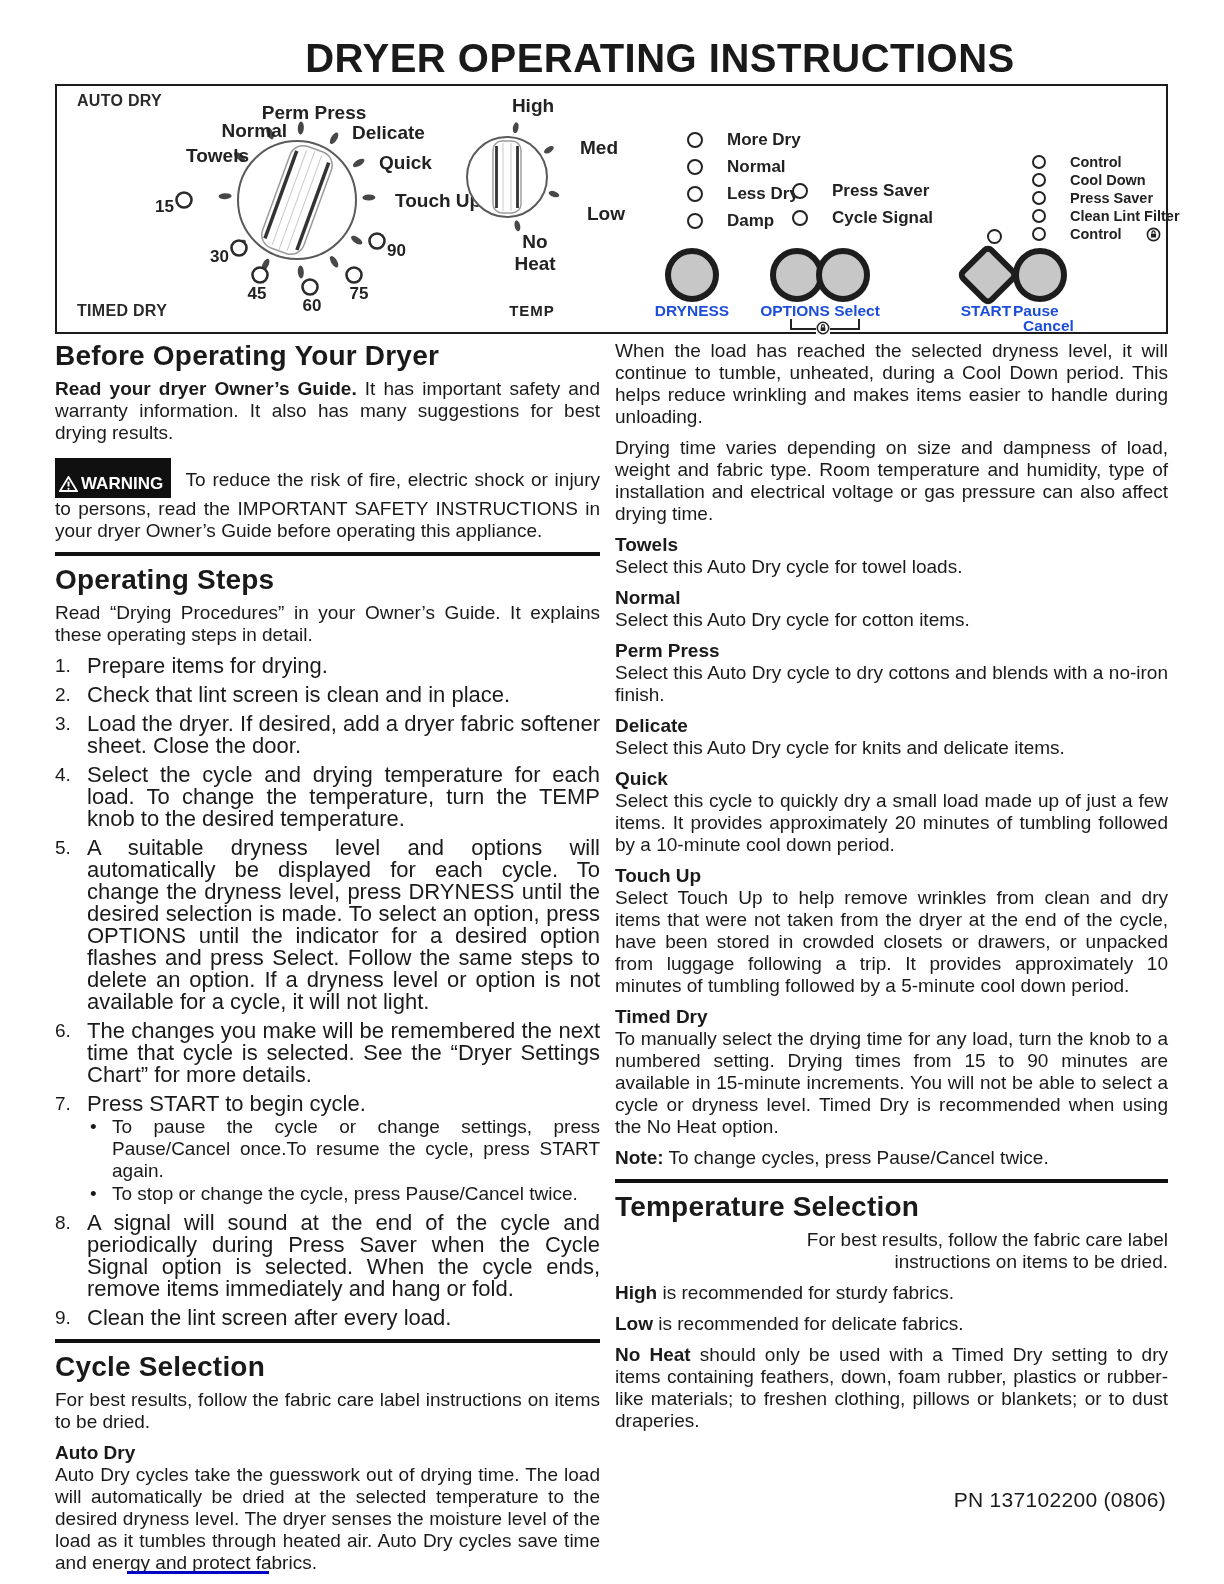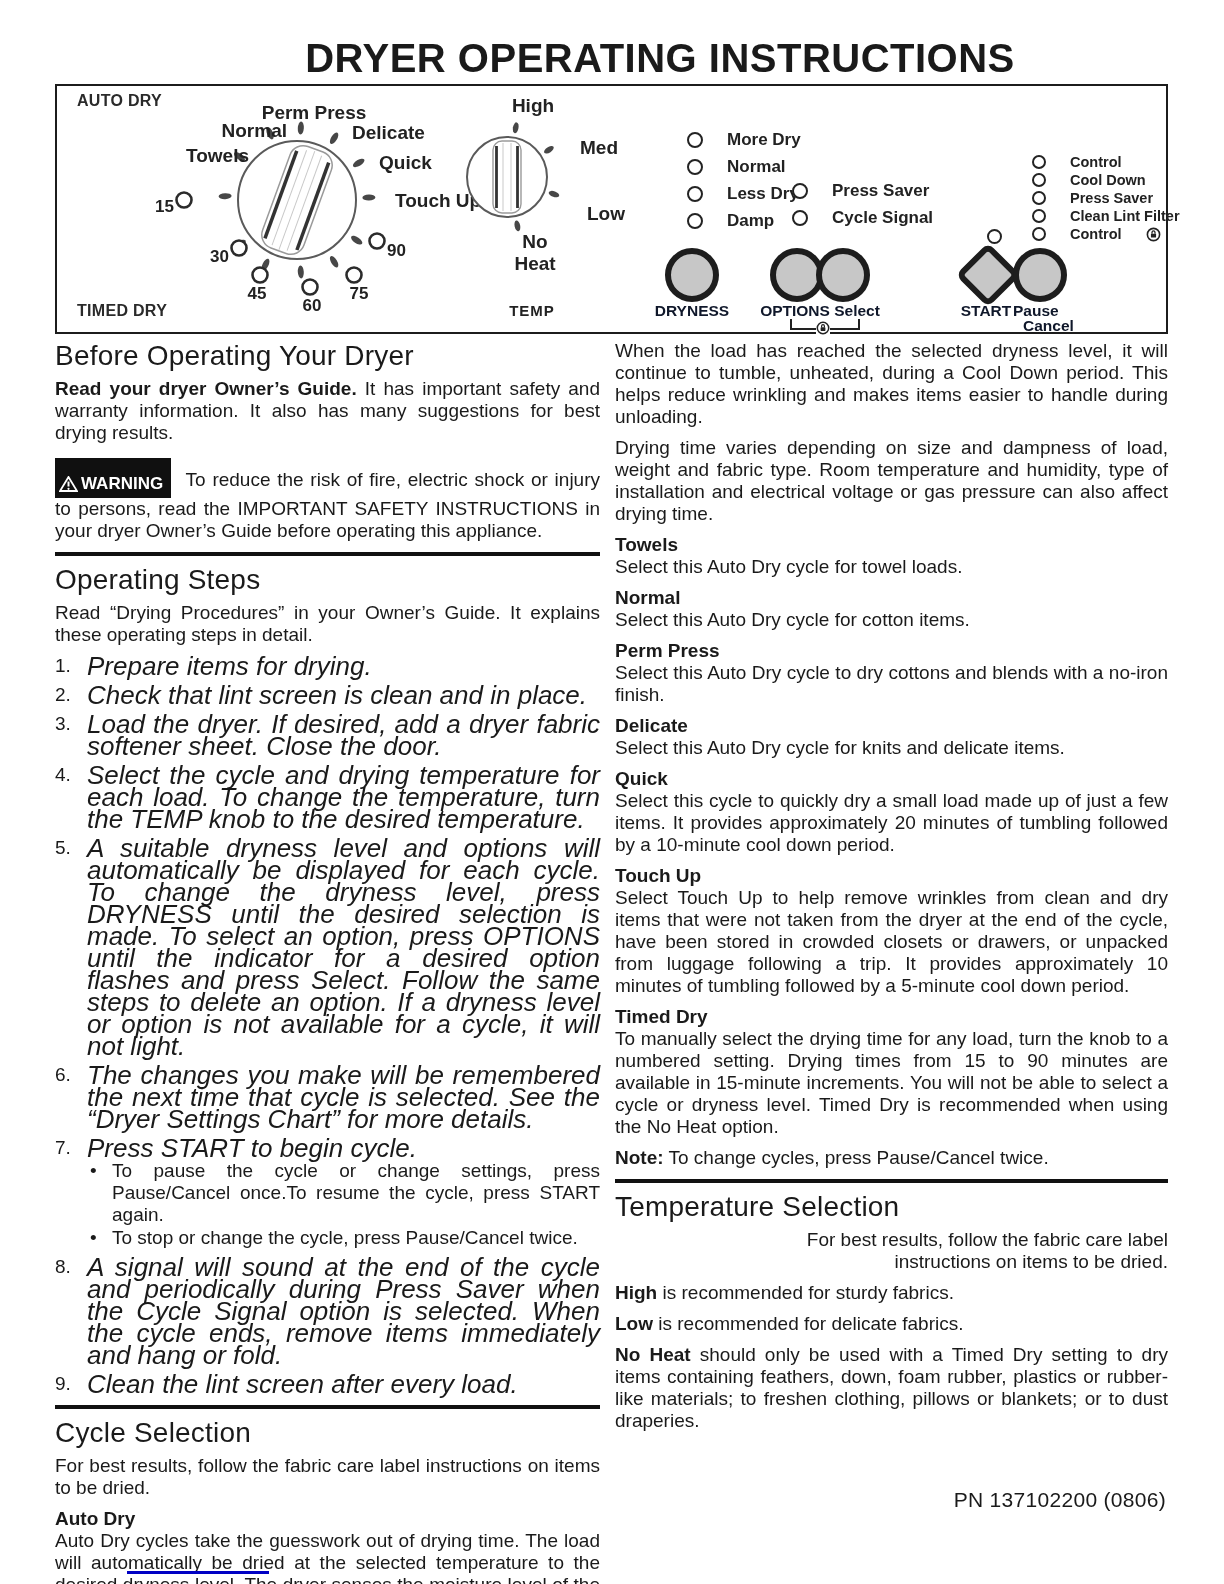--- a/index.html
+++ b/index.html
@@ -22,47 +22,47 @@
   .lamp{width:12px;height:12px;border:2.5px solid #232323;border-radius:50%;background:#fff;flex:none;}
   .ind-label{font-weight:bold;font-size:17px;color:#222;}
   .small .lamp{width:10px;height:10px;border-width:2.3px;}
   .small .ind-label{font-size:14.5px;}
   .lamp-solo{position:absolute;width:11px;height:11px;border:2.4px solid #232323;border-radius:50%;background:#fff;}
 
   .btn-round{position:absolute;width:42px;height:42px;border-radius:50%;
              background:#c7c7c7;border:6px solid #1d1d1d;}
   .btn-diamond{position:absolute;width:34px;height:34px;border-radius:8px;
                background:#c7c7c7;border:6px solid #1d1d1d;transform:rotate(45deg);}
-  .btn-caption{position:absolute;font-weight:bold;font-size:15.5px;color:#0f172a;white-space:nowrap;}
+  .btn-caption{position:absolute;font-weight:bold;font-size:15.5px;color:#1d4ed8;white-space:nowrap;}
   .bracket{position:absolute;height:9px;border-left:2px solid #222;border-right:2px solid #222;border-bottom:2px solid #222;}
   .bracket-lock{position:absolute;background:#fff;line-height:0;}
 
   
   .columns{position:absolute;left:55px;top:340px;width:1113px;height:1240px;}
   .col{position:absolute;top:0;}
   .col-left{left:0;width:545px;}
   .col-right{left:560px;width:553px;}
 
-  h2{font-size:28px;font-weight:normal;margin:0 0 6px;letter-spacing:.2px;}
+  h2{font-size:28px;font-weight:bold;margin:0 0 6px;letter-spacing:.2px;}
   h3{font-size:19px;font-weight:bold;margin:7px 0 0;}
   p{font-size:19px;line-height:22px;margin:0 0 9px;text-align:justify;}
   h3+p{margin-top:0;}
   .rule{border-top:4px solid #111;margin:10px 0 8px;}
   .nojust{text-align:left;}
   .line{display:block;text-align:right;}
 
   .warn{margin-top:14px;}
   .warn-badge{display:inline-block;background:#101010;color:#fff;font-weight:bold;
               font-size:17px;padding:15px 8px 3px 4px;margin-right:8px;vertical-align:-3px;white-space:nowrap;}
   .warn-badge svg{vertical-align:-3px;margin-right:3px;}
 
   .steps{margin-top:2px;}
   .step{display:flex;margin:0 0 7px;}
   .step-num{flex:0 0 32px;font-size:19px;line-height:22px;}
-  .step-text{flex:1;font-size:26px;line-height:22px;text-align:justify;font-style:italic;}
+  .step-text{flex:1;font-size:22px;line-height:22px;text-align:justify;}
   .bullet-row{display:flex;margin:1px 0 1px 32px;}
   .bullet-dot{flex:0 0 22px;font-size:19px;line-height:22px;padding-left:3px;}
   .bullet-text{flex:1;font-size:19px;line-height:22px;text-align:justify;}
 
   .pn{position:absolute;right:58px;top:1488px;font-size:21px;letter-spacing:.3px;}
   .blue-line{position:absolute;left:127px;top:1571px;width:142px;border-top:3px solid #0000c4;}
 </style>
 </head>
 <body>
 

